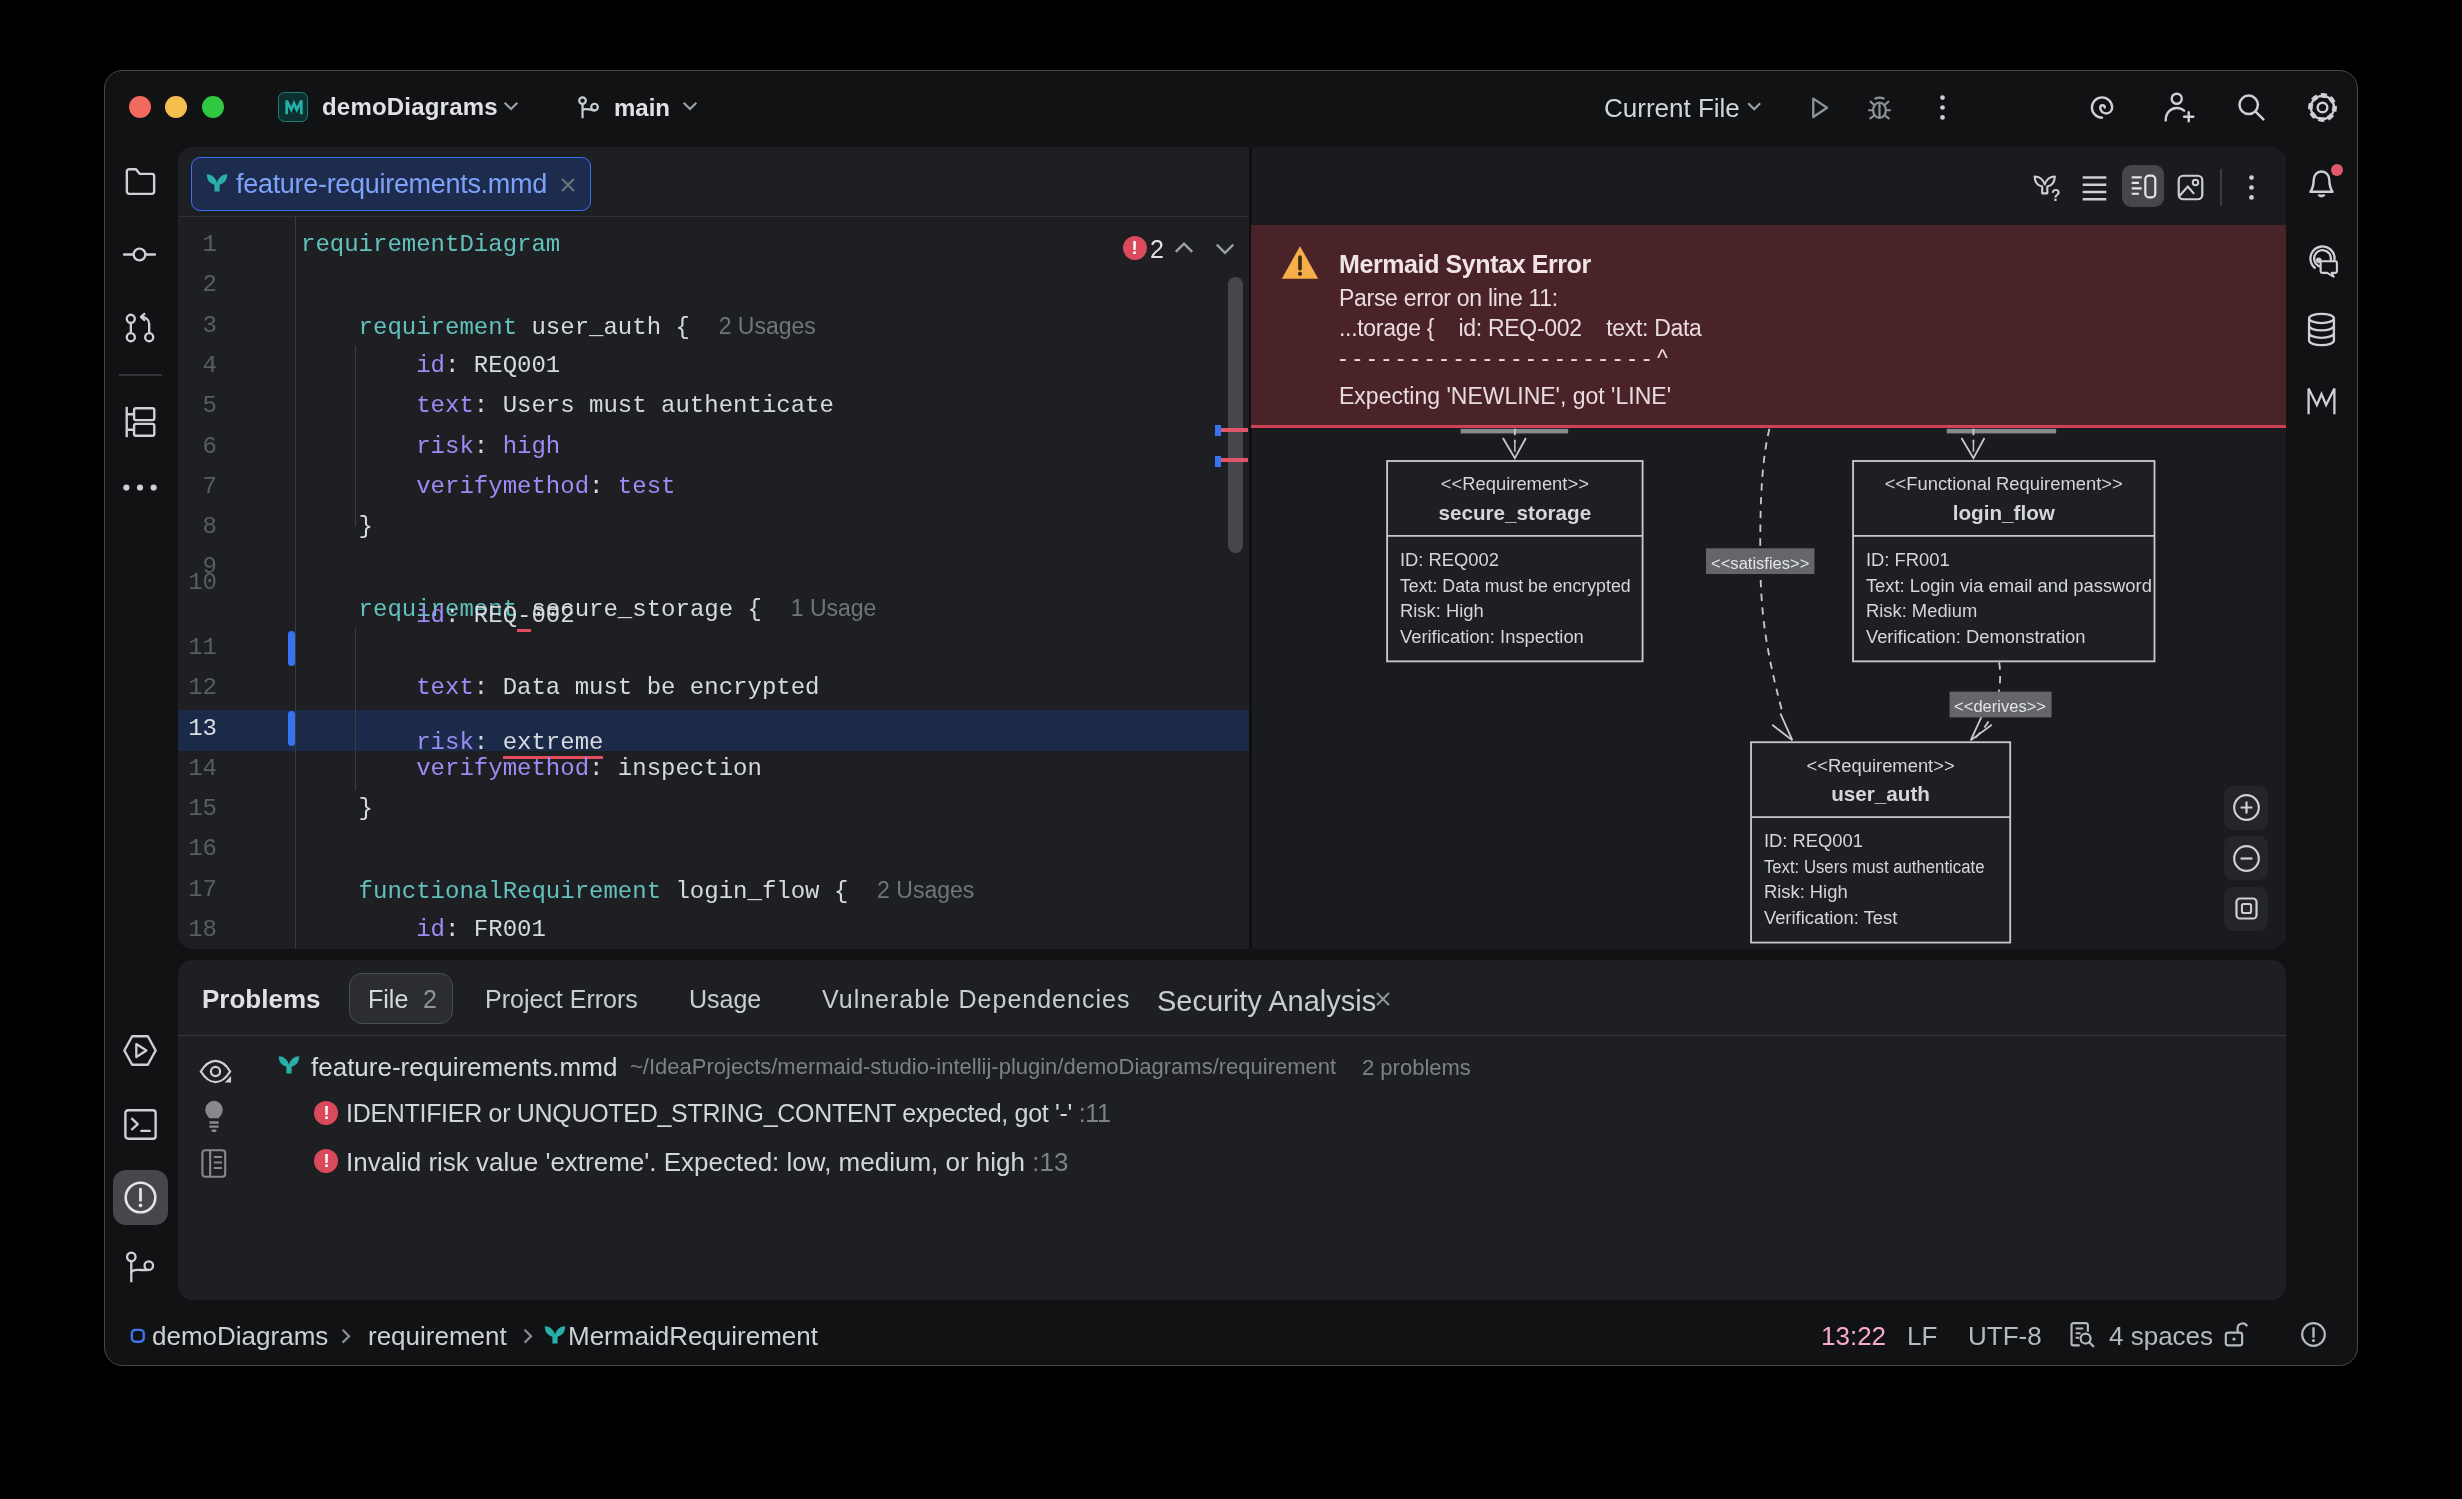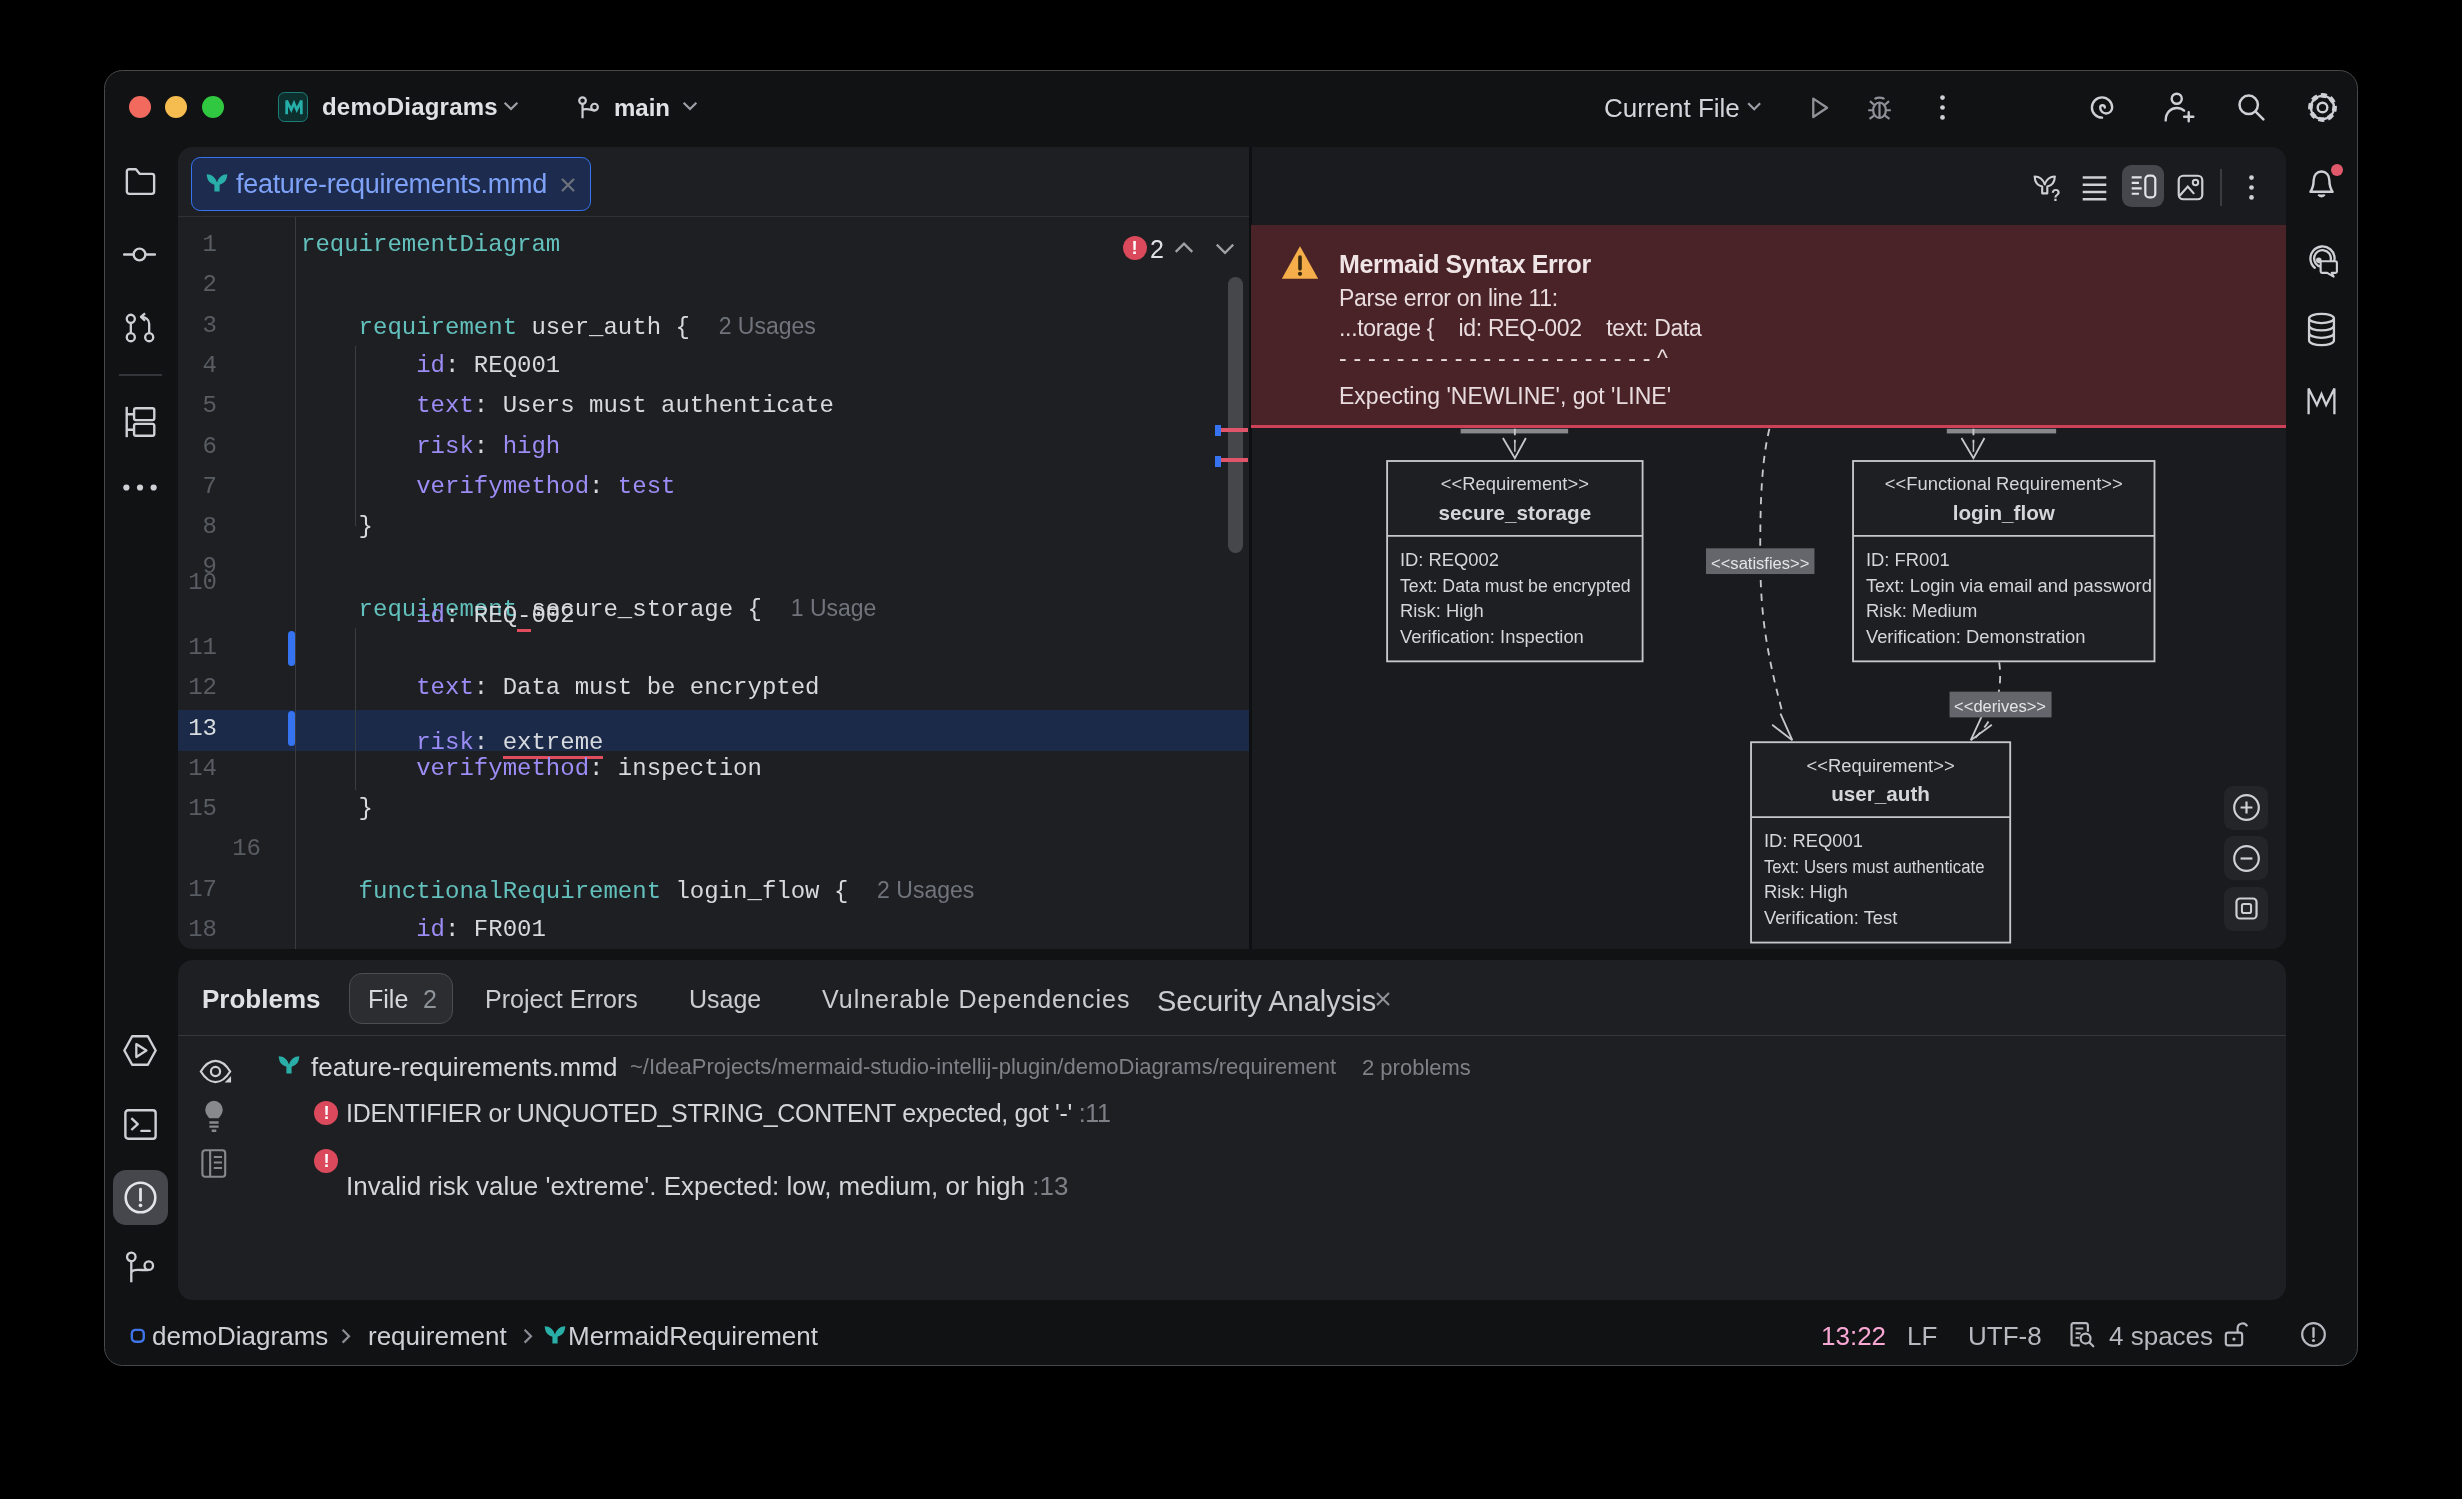--- a/index.html
+++ b/index.html
@@ -235,21 +235,21 @@
 <div class="ln" style="top:427px;color:#585C63;">6</div>
 <div class="ln" style="top:467px;color:#585C63;">7</div>
 <div class="ln" style="top:507px;color:#585C63;">8</div>
 <div class="ln" style="top:547px;color:#585C63;">9</div>
 <div class="ln" style="top:563px;color:#585C63;">10</div>
 <div class="ln" style="top:628px;color:#585C63;">11</div>
 <div class="ln" style="top:668px;color:#585C63;">12</div>
 <div class="ln" style="top:709px;color:#D9DCDE;">13</div>
 <div class="ln" style="top:749px;color:#585C63;">14</div>
 <div class="ln" style="top:789px;color:#585C63;font-family:Liberation Mono, monospace;">15</div>
-<div class="ln" style="top:829px;color:#585C63;padding-left:44px;">16</div>
+<div class="ln" style="top:829px;color:#585C63;">16</div>
 <div class="ln" style="top:870px;color:#585C63;">17</div>
 <div class="ln" style="top:910px;color:#585C63;">18</div>
 <div class="cl" style="top:225px;"><span class="tl">requirementDiagram</span></div>
 <div class="cl" style="top:306px;">    <span class="tl">requirement</span> user_auth {  <span class="inlay">2 Usages</span></div>
 <div class="cl" style="top:346px;">        <span class="pp">id</span>: REQ001</div>
 <div class="cl" style="top:386px;">        <span class="pp">text</span>: Users must authenticate</div>
 <div class="cl" style="top:427px;">        <span class="pp">risk</span>: <span class="pp">high</span></div>
 <div class="cl" style="top:467px;">        <span class="pp">verifymethod</span>: <span class="pp">test</span></div>
 <div class="cl" style="top:507px;">    }</div>
 <div class="cl" style="top:588px;">    <span class="tl">requirement</span> secure_storage {  <span class="inlay">1 Usage</span></div>
@@ -421,14 +421,14 @@
 <div class="a" style="left:311px;top:1052px;font-size:26px;color:#D5D8DC;">feature-requirements.mmd</div>
 <div class="a" style="left:630px;top:1054px;font-size:22px;color:#7D8187;">~/IdeaProjects/mermaid-studio-intellij-plugin/demoDiagrams/requirement</div>
 <div class="a" style="left:1362px;top:1055px;font-size:22px;color:#7D8187;">2 problems</div>
 
 <div class="a" style="left:314px;top:1101px;width:24px;height:24px;border-radius:50%;background:#DB4A5C;"></div>
 <div class="a" style="left:322px;top:1103px;width:9.2px;height:20px;line-height:20px;color:#fff;font-size:18.4px;font-weight:bold;text-align:center;">!</div>
 <div class="a" style="left:346px;top:1099px;font-size:25px;letter-spacing:-0.3px;color:#D2D5DA;">IDENTIFIER or UNQUOTED_STRING_CONTENT expected, got '-' <span style="color:#7D8187;">:11</span></div>
 
 <div class="a" style="left:314px;top:1149px;width:24px;height:24px;border-radius:50%;background:#DB4A5C;"></div>
 <div class="a" style="left:322px;top:1151px;width:9.2px;height:20px;line-height:20px;color:#fff;font-size:18.4px;font-weight:bold;text-align:center;">!</div>
-<div class="a" style="left:346px;top:1147px;font-size:26px;color:#D2D5DA;margin-top:24px;">Invalid risk value 'extreme'. Expected: low, medium, or high <span style="color:#7D8187;">:13</span></div>
+<div class="a" style="left:346px;top:1147px;font-size:26px;color:#D2D5DA;">Invalid risk value 'extreme'. Expected: low, medium, or high <span style="color:#7D8187;">:13</span></div>
 
 
 </body></html>

